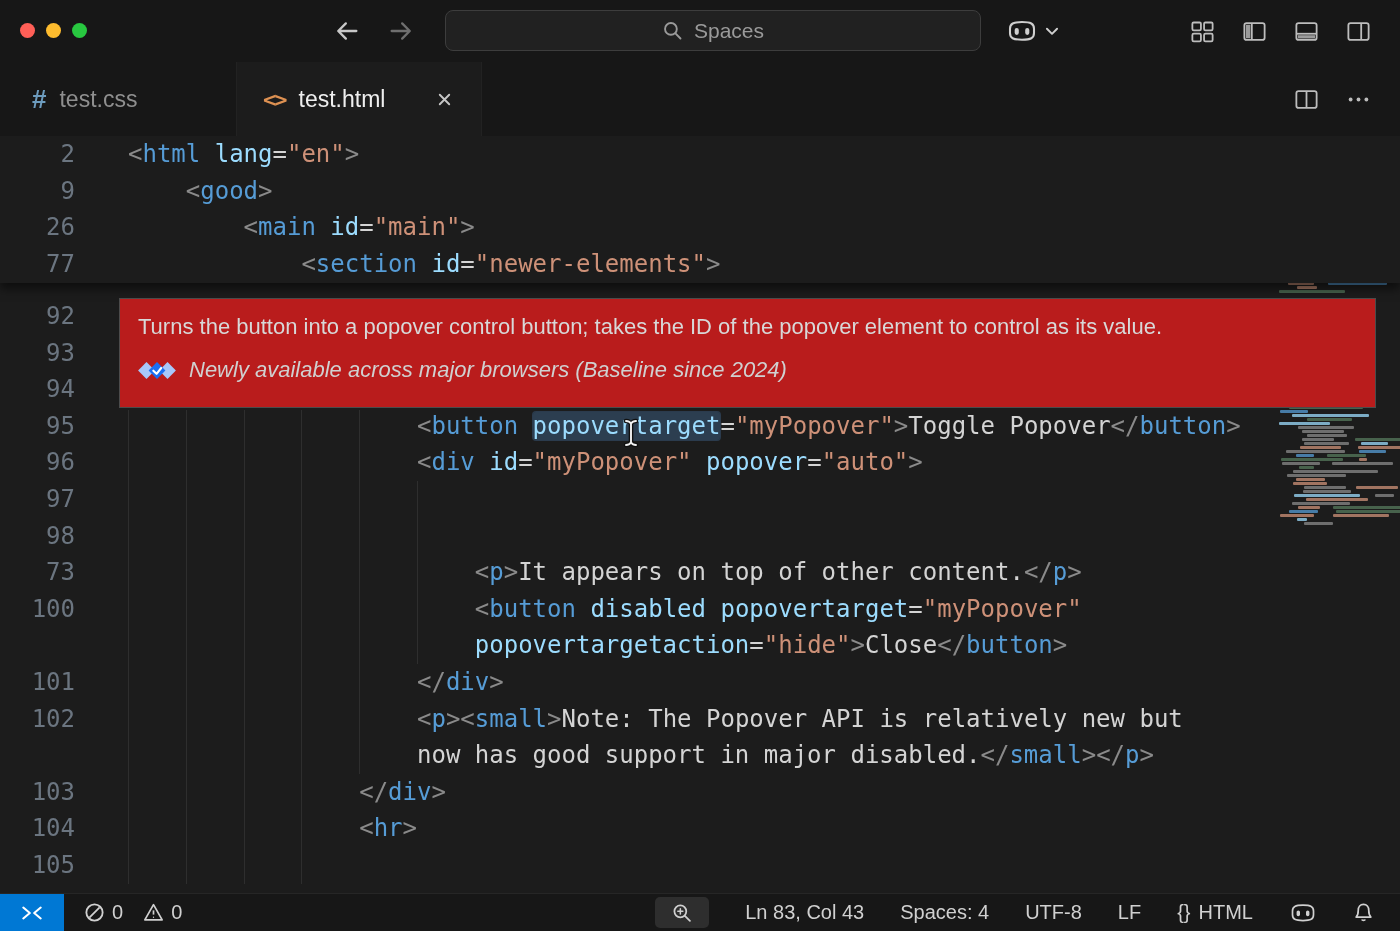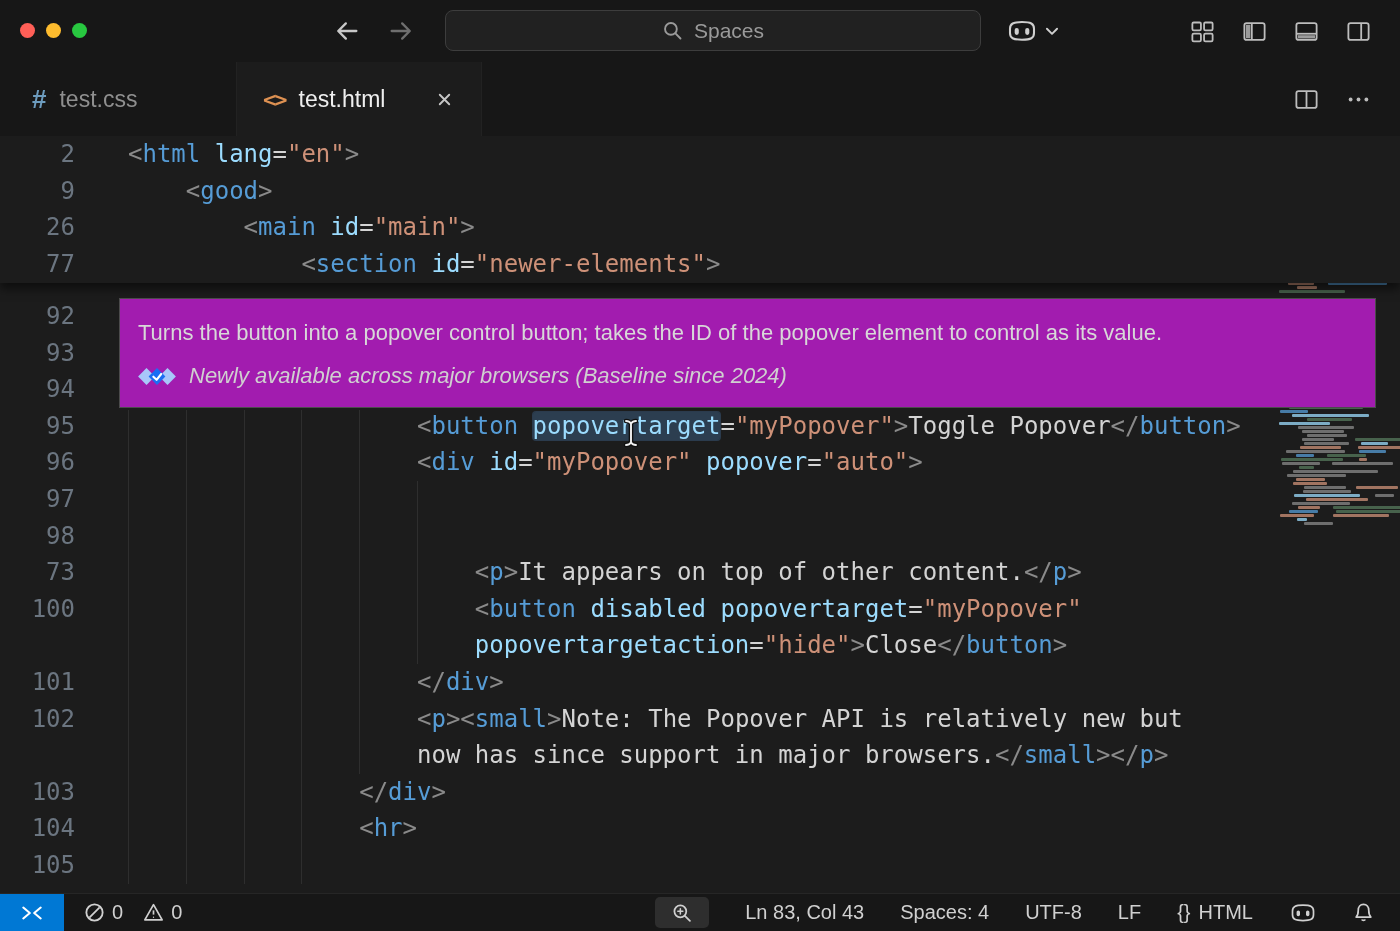--- a/index.html
+++ b/index.html
@@ -56,22 +56,22 @@
   .tk-t { color:#569cd6; }
   .tk-a { color:#9cdcfe; }
   .tk-o { color:#d4d4d4; }
   .tk-s { color:#ce9178; }
   .tk-x { color:#d4d4d4; }
   .tk-h { color:#9cdcfe; background:rgba(84,141,203,.30); border-radius:3px;
           box-shadow:0 0 0 1px rgba(84,141,203,.28); }
 
   
   .tooltip { position:absolute; left:119px; top:162px; width:1257px; height:110px;
-             background:#a21caf; border:1px solid #4b4b4b; z-index:6;
-             padding:21px 18px 0 18px; font-size:22px; color:#d8d8d8; }
+             background:#b91c1c; border:1px solid #4b4b4b; z-index:6;
+             padding:15px 18px 0 18px; font-size:22px; color:#d8d8d8; }
   .tooltip .l2 { margin-top:17px; display:flex; align-items:center; gap:13px; color:#d0d0d0; }
   .tooltip .l2 .itext { font-style:italic; }
 
   
   .minimap { position:absolute; right:0; top:0; width:128px; height:757px; z-index:4; overflow:hidden; }
   .mmdash { position:absolute; height:2.5px; border-radius:1px; opacity:.75; }
 
   .ibeam { position:absolute; left:622px; top:282px; z-index:7; }
 
   
@@ -247,21 +247,21 @@
         <div class="crow">
           <div class="gutter">101</div>
           <div class="ctext"><span class="tk-x">                    </span><span class="tk-p">&lt;/</span><span class="tk-t">div</span><span class="tk-p">&gt;</span></div>
         </div>
         <div class="crow">
           <div class="gutter">102</div>
           <div class="ctext"><span class="tk-x">                    </span><span class="tk-p">&lt;</span><span class="tk-t">p</span><span class="tk-p">&gt;</span><span class="tk-p">&lt;</span><span class="tk-t">small</span><span class="tk-p">&gt;</span><span class="tk-x">Note: The Popover API is relatively new but</span></div>
         </div>
         <div class="crow">
           <div class="gutter"></div>
-          <div class="ctext"><span class="tk-x">                    </span><span class="tk-x">now has since support in major browsers.</span><span class="tk-p">&lt;/</span><span class="tk-t">small</span><span class="tk-p">&gt;</span><span class="tk-p">&lt;/</span><span class="tk-t">p</span><span class="tk-p">&gt;</span></div>
+          <div class="ctext"><span class="tk-x">                    </span><span class="tk-x">now has good support in major disabled.</span><span class="tk-p">&lt;/</span><span class="tk-t">small</span><span class="tk-p">&gt;</span><span class="tk-p">&lt;/</span><span class="tk-t">p</span><span class="tk-p">&gt;</span></div>
         </div>
         <div class="crow">
           <div class="gutter">103</div>
           <div class="ctext"><span class="tk-x">                </span><span class="tk-p">&lt;/</span><span class="tk-t">div</span><span class="tk-p">&gt;</span></div>
         </div>
         <div class="crow">
           <div class="gutter">104</div>
           <div class="ctext"><span class="tk-x">                </span><span class="tk-p">&lt;</span><span class="tk-t">hr</span><span class="tk-p">&gt;</span></div>
         </div>
         <div class="crow">

